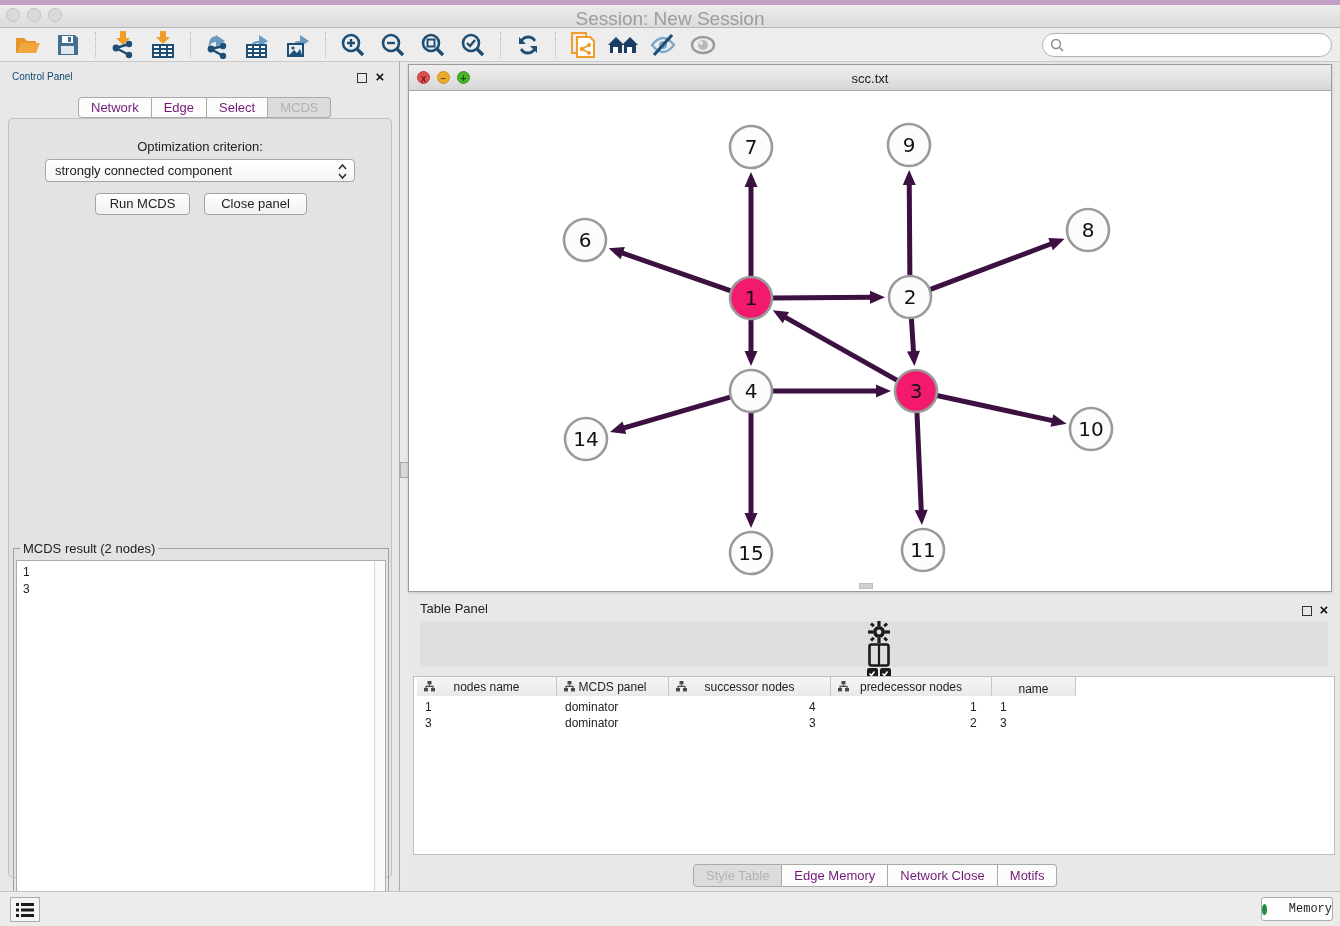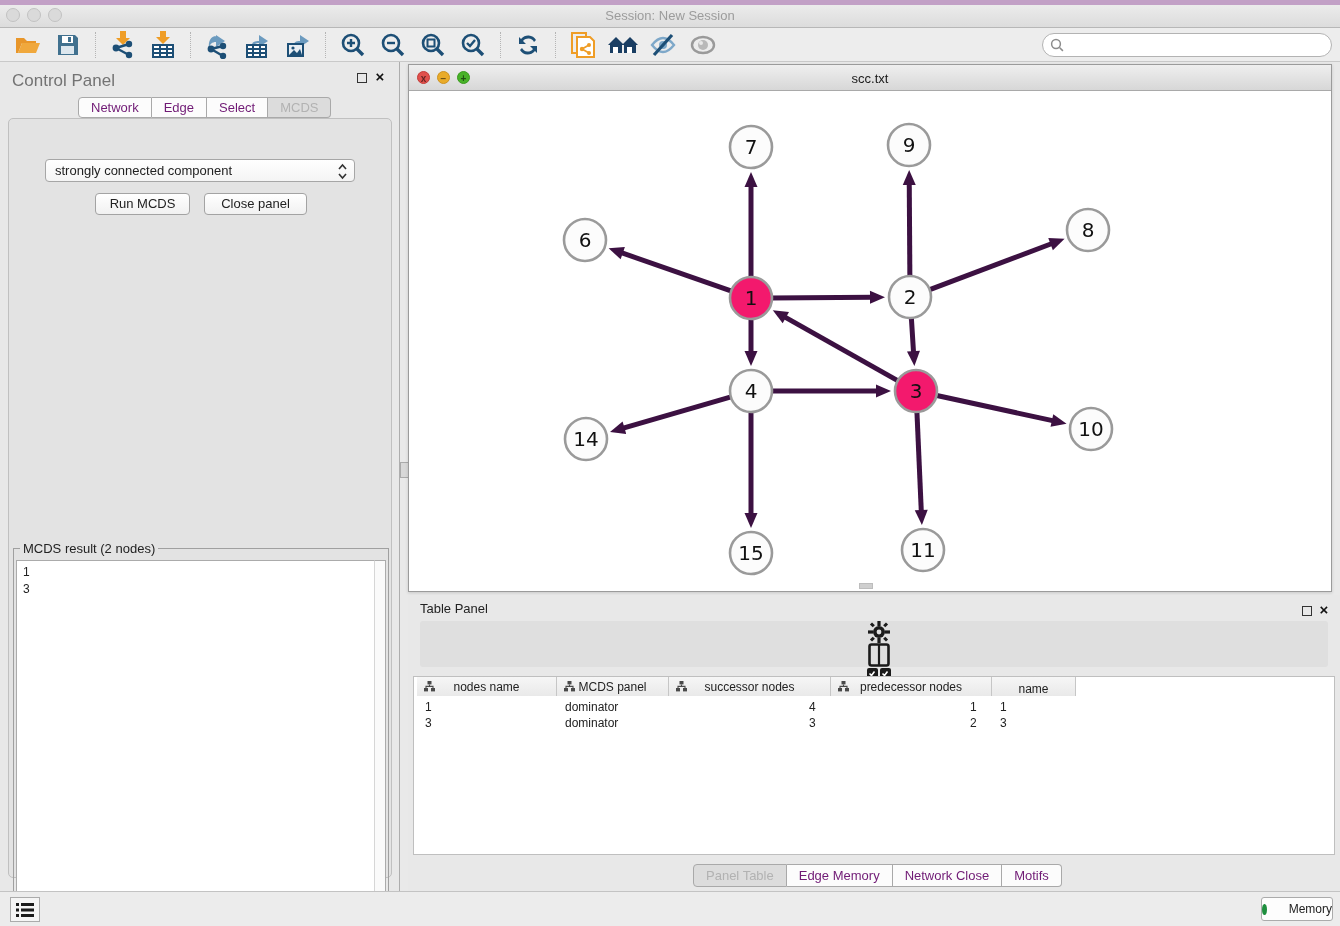--- a/index.html
+++ b/index.html
@@ -6,36 +6,36 @@
   html,body { width:1340px; height:926px; }
   body { font-family:"Liberation Sans", sans-serif; background:#E9E9E9; position:relative; overflow:hidden; color:#222; }
 
   
   .titlebar { position:absolute; left:0; top:0; width:1340px; height:28px;
     background:linear-gradient(#EFEFEF,#DCDCDC); border-bottom:1px solid #B7B7B7; }
   .titlebar .purple-strip { position:absolute; left:0; top:0; width:100%; height:5px; background:#C2A0C6; }
   .traffic { position:absolute; top:8px; width:14px; height:14px; border-radius:50%;
     background:#DADADA; border:1px solid #C2C2C2; }
   .t1{left:6px;} .t2{left:27px;} .t3{left:48px;}
-  .session-title { position:absolute; width:100%; top:8px; text-align:center; font-size:13px; color:#9C9C9C; }
+  .session-title { position:absolute; width:100%; top:8px; text-align:center; font-size:19px; color:#9C9C9C; }
 
   
   .toolbar { position:absolute; left:0; top:28px; width:1340px; height:34px; background:#EDEDED;
     border-bottom:1px solid #C9C9C9; display:flex; align-items:center; padding:0 8px; }
   .tb-icon { width:34px; height:28px; display:flex; align-items:center; justify-content:center; margin:0 3px; }
   .tb-div { width:1px; height:26px; margin:0 7px; border-left:1px dotted #B5B5B5; }
   .search-wrap { margin-left:auto; position:relative; }
   .search-input { width:290px; height:24px; border:1px solid #B3B3B3; border-radius:12px;
     background:#FFF; padding:0 10px 0 26px; font-size:13px; outline:none; }
   .search-glass { position:absolute; left:8px; top:5px; }
 
   
   .control-panel { position:absolute; left:0; top:62px; width:400px; height:829px;
     background:#E8E8E8; border-right:1px solid #ADADAD; }
-  .cp-header { position:absolute; left:12px; top:9px; font-size:17px; color:#737373; }
+  .cp-header { position:absolute; left:12px; top:9px; font-size:10px; color:#0c4a6e; }
   .panel-float { position:absolute; top:11px; width:10px; height:10px; border:1.6px solid #333; }
   .panel-close { position:absolute; top:6px; font-size:15px; font-weight:bold; color:#111; width:14px; text-align:center; }
   .cp-float{ right:32px; } .cp-close{ right:12px; }
   .tabrow { position:absolute; display:flex; }
   .cp-tabs { left:78px; top:35px; }
   .tab { height:21px; line-height:20px; padding:0 12px; font-size:13px; background:#FCFCFC;
     border:1px solid #A9A9A9; border-left:none; color:#701a75; }
   .tab:first-child { border-left:1px solid #A9A9A9; border-radius:4px 0 0 4px; }
   .tab:last-child { border-radius:0 4px 4px 0; }
   .tab.selected { background:#DCDCDC; color:#B2B2B2; }
@@ -92,21 +92,21 @@
   .tp-tabs { left:285px; top:269px; position:absolute; display:flex; }
   .tp-tabs .tab { height:23px; line-height:22px; }
 
   
   .statusbar { position:absolute; left:0; top:891px; width:1340px; height:35px; background:#ECECEC;
     border-top:1px solid #C3C3C3; }
   .list-btn { position:absolute; left:10px; top:5px; width:30px; height:25px; background:#F5F5F5;
     border:1px solid #ABABAB; display:flex; align-items:center; justify-content:center; }
   .memory-btn { position:absolute; right:7px; top:5px; width:72px; height:24px; background:#FDFDFD;
     border:1px solid #ABABAB; border-radius:3px; font-size:12px; display:flex; align-items:center;
-    justify-content:center; gap:22px; }
+    justify-content:center; gap:22px;font-family:Liberation Mono, monospace; }
   .mem-dot { width:11px; height:11px; border-radius:50%; background:#1E8E3E; }
 </style>
 </head>
 <body>
 
 <div class="titlebar">
   <div class="purple-strip"></div>
   <div class="traffic t1"></div>
   <div class="traffic t2"></div>
   <div class="traffic t3"></div>
@@ -260,20 +260,21 @@
   <div class="panel-close cp-close">×</div>
 
   <div class="tabrow cp-tabs">
     <span class="tab">Network</span>
     <span class="tab">Edge</span>
     <span class="tab">Select</span>
     <span class="tab selected">MCDS</span>
   </div>
 
   <div class="cp-inner">
+    <div class="opt-label">Optimization criterion:</div>
     <div class="criterion-select">
       <span>strongly connected component</span>
       <span class="select-stepper">
         <svg width="9" height="17" viewBox="0 0 9 17">
             <path d="M1 6l3.5-4L8 6M1 11l3.5 4L8 11" fill="none" stroke="#333" stroke-width="1.6"></path>
           </svg>
       </span>
     </div>
     <div class="btn run-btn">Run MCDS</div>
     <div class="btn closep-btn">Close panel</div>
@@ -482,21 +483,21 @@
           <span class="tbl-cell" style="left: 8px;">3</span>
           <span class="tbl-cell" style="left: 148px;">dominator</span>
           <span class="tbl-cell" style="left: 392px;">3</span>
           <span class="tbl-cell" style="left: 553px;">2</span>
           <span class="tbl-cell" style="left: 583px;">3</span>
         </div>
       </div>
   </div>
 
   <div class="tabrow tp-tabs">
-    <span class="tab selected">Panel Table</span>
+    <span class="tab selected">Style Table</span>
     <span class="tab">Edge Memory</span>
     <span class="tab">Network Close</span>
     <span class="tab">Motifs</span>
   </div>
 </div>
 
 <div class="statusbar">
   <div class="list-btn">
     <svg width="18" height="14" viewBox="0 0 18 14">
         <g fill="#1B1B1B">

